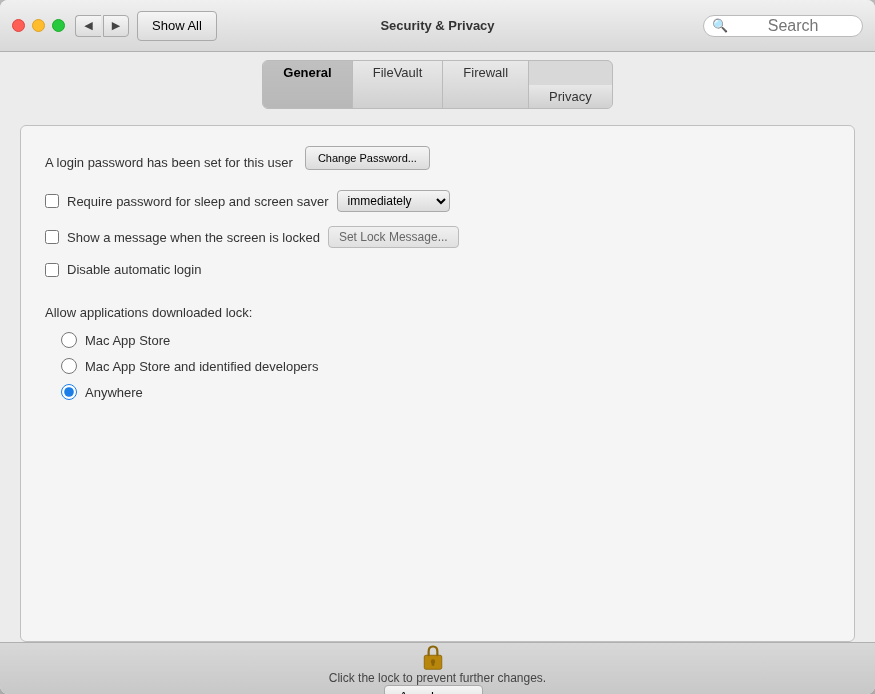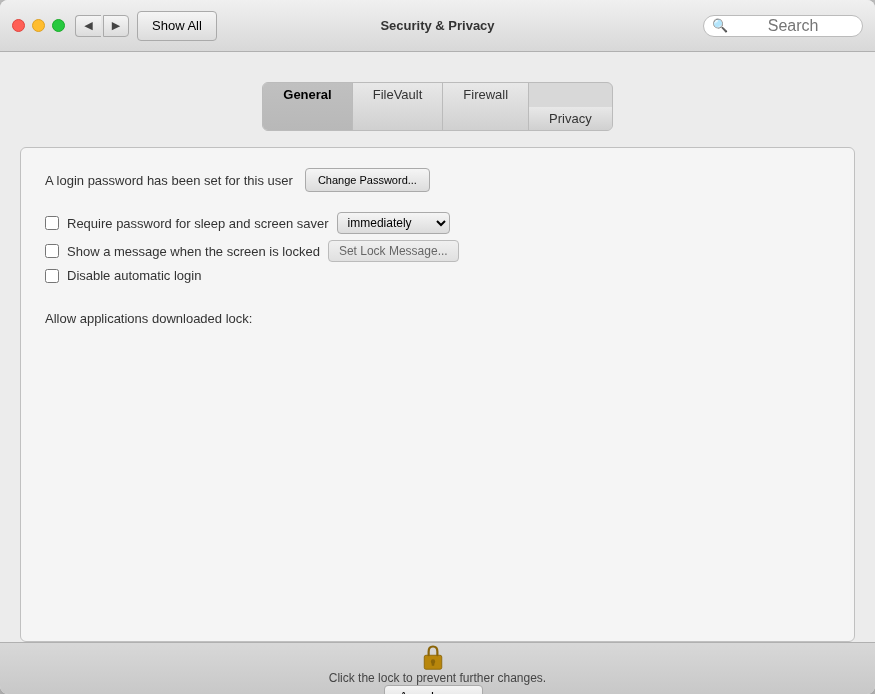--- a/index.html
+++ b/index.html
@@ -130,21 +130,21 @@
       width: 100%;
       color: #333;
       text-align: center;
     }
 
     
     .content {
       flex: 1;
       display: flex;
       flex-direction: column;
-      padding: 30px 20px 0 20px;
+      padding: 8px 20px 0 20px;
     }
 
     
     .tabs {
       display: flex;
       justify-content: center;
       margin-bottom: 16px;
     }
 
     .tab-group {
@@ -180,21 +180,21 @@
       background: #f5f5f5;
       border: 1px solid #c0c0c0;
       border-radius: 6px;
       padding: 20px 24px;
       flex: 1;
     }
 
     
     .password-row {
       display: flex;
-      align-items: center;
+      align-items: flex-end;
       margin-bottom: 20px;
       gap: 12px;
     }
 
     .password-label {
       font-size: 13px;
       color: #333;
     }
 
     .btn {
@@ -206,21 +206,21 @@
       cursor: pointer;
       font-size: 11px;
       color: #000;
     }
 
     
     .checkbox-section {
       margin-left: 0;
       display: flex;
       flex-direction: column;
-      gap: 6px;
+      gap: 14px;
     }
 
     .checkbox-row {
       display: flex;
       align-items: center;
       gap: 8px;
     }
 
     .checkbox-row input[type="checkbox"] {
       width: 14px;
@@ -420,20 +420,38 @@
 
         <div class="checkbox-row">
           <input type="checkbox" id="disable-login" style="">
           <label class="checkbox-label" for="disable-login">Disable automatic login</label>
         </div>
 
       </div>
 
       <div class="downloads-section">
         <div class="downloads-label">Allow applications downloaded lock:</div>
+        <div class="radio-group">
+
+          <div class="radio-row">
+            <input type="radio" name="download-source" id="mac-app-store" style="">
+            <label class="radio-label" for="mac-app-store">Mac App Store</label>
+          </div>
+
+          <div class="radio-row">
+            <input type="radio" name="download-source" id="mac-app-store-identified" style="">
+            <label class="radio-label" for="mac-app-store-identified">Mac App Store and identified developers</label>
+          </div>
+
+          <div class="radio-row">
+            <input type="radio" name="download-source" id="anywhere" checked="" style="">
+            <label class="radio-label" for="anywhere">Anywhere</label>
+          </div>
+
+        </div>
       </div>
 
     </div>
   </div>
 
   <div class="bottombar">
     <div class="lock-icon">
       <svg class="lock-svg" viewBox="0 0 28 32">
 
         <rect x="4" y="14" width="20" height="16" rx="2" fill="#b8860b" stroke="#8b6508" stroke-width="1"></rect>

